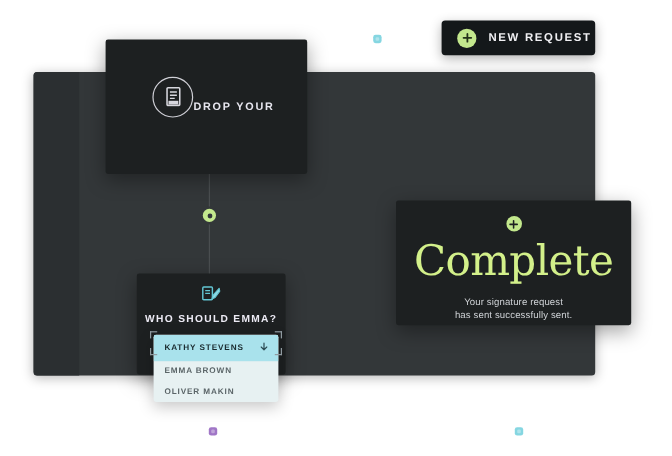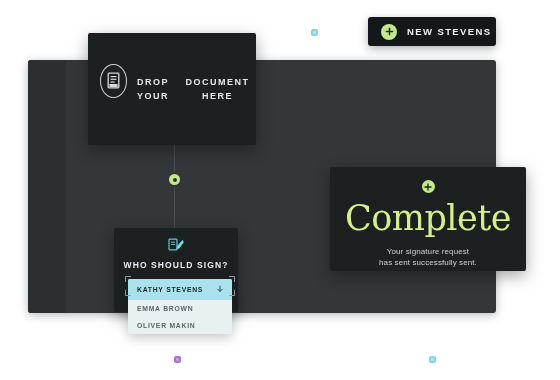--- a/index.html
+++ b/index.html
@@ -245,31 +245,30 @@
     <div id="upload-icon-ring">
       <svg width="15" height="17" viewBox="0 0 15 17" fill="none" xmlns="http://www.w3.org/2000/svg" aria-hidden="true">
         <rect x="2.2" y="1.2" width="10.6" height="14.6" rx="0.8" stroke="#d7d7de" stroke-width="1.3"></rect>
         <line x1="4.6" y1="4.6" x2="10.4" y2="4.6" stroke="#d7d7de" stroke-width="1.2"></line>
         <line x1="4.6" y1="7.3" x2="10.4" y2="7.3" stroke="#d7d7de" stroke-width="1.2"></line>
         <line x1="4.6" y1="10.0" x2="8.6" y2="10.0" stroke="#d7d7de" stroke-width="1.2"></line>
         <rect x="3.4" y="12.0" width="8.2" height="3.0" fill="#d7d7de"></rect>
       </svg>
     </div>
     <div id="upload-title">DROP YOUR</div>
-    <div id="upload-subtitle">DOCUMENT HERE</div>
   </div>
 
   <div id="new-request-button">
     <span id="new-request-plus">
       <svg width="9" height="9" viewBox="0 0 9 9" xmlns="http://www.w3.org/2000/svg" aria-hidden="true">
         <line x1="4.5" y1="1.3" x2="4.5" y2="7.7" stroke="#25331a" stroke-width="1.5" stroke-linecap="round"></line>
         <line x1="1.3" y1="4.5" x2="7.7" y2="4.5" stroke="#25331a" stroke-width="1.5" stroke-linecap="round"></line>
       </svg>
     </span>
-    <span id="new-request-label">NEW STEVENS</span>
+    <span id="new-request-label">NEW REQUEST</span>
   </div>
 
   <div class="card" id="complete-card">
     <div id="complete-badge">
       <svg width="8" height="8" viewBox="0 0 8 8" xmlns="http://www.w3.org/2000/svg" aria-hidden="true">
         <line x1="4" y1="1" x2="4" y2="7" stroke="#1d2021" stroke-width="1.3" stroke-linecap="round"></line>
         <line x1="1" y1="4" x2="7" y2="4" stroke="#1d2021" stroke-width="1.3" stroke-linecap="round"></line>
       </svg>
     </div>
     <div id="complete-heading">Complete</div>
@@ -281,21 +280,21 @@
 
   <div class="card" id="signer-card">
     <div id="signer-icon">
       <svg width="16" height="15" viewBox="0 0 16 15" fill="none" xmlns="http://www.w3.org/2000/svg" aria-hidden="true">
         <rect x="1" y="1.2" width="8" height="10.6" rx="0.8" stroke="#63c6d4" stroke-width="1.2"></rect>
         <line x1="3" y1="4.2" x2="7" y2="4.2" stroke="#63c6d4" stroke-width="1"></line>
         <line x1="3" y1="6.4" x2="7" y2="6.4" stroke="#63c6d4" stroke-width="1"></line>
         <path d="M14.6 2.2 L9.4 8.2 L8.6 11.2 L11.3 9.9 L15.2 4.6 Z" fill="#8fd9e4" stroke="#63c6d4" stroke-width="0.9" stroke-linejoin="round"></path>
       </svg>
     </div>
-    <div id="signer-title">WHO SHOULD SIGN?</div>
+    <div id="signer-title">WHO SHOULD EMMA?</div>
   </div>
 
   <div id="signer-dropdown">
     <div class="dd-option selected">
       <span>KATHY STEVENS</span>
       <span id="dd-caret">
         <svg width="8" height="8" viewBox="0 0 8 8" xmlns="http://www.w3.org/2000/svg" aria-hidden="true">
           <path d="M4 1 V6.2 M1.7 4.2 L4 6.5 L6.3 4.2" stroke="#2b4a52" stroke-width="1" fill="none" stroke-linecap="round" stroke-linejoin="round"></path>
         </svg>
       </span>

